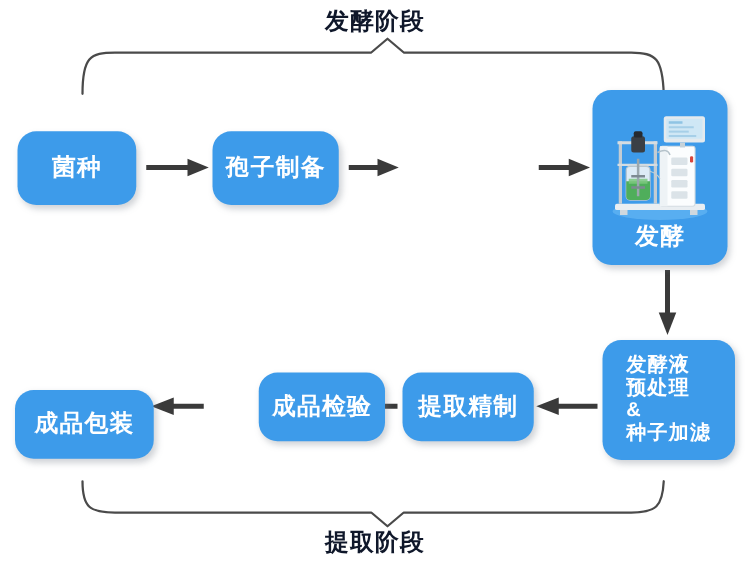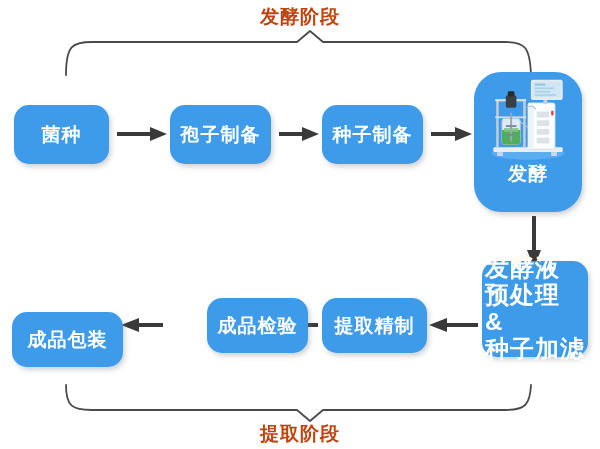--- a/index.html
+++ b/index.html
@@ -15,21 +15,21 @@
   }
   #canvas {
     position: relative;
     width: 600px;
     height: 449px;
   }
 
   
   .stage-label {
     position: absolute;
-    color: #c2410c;
+    color: #0f172a;
     font-size: 19px;
     font-weight: 700;
     letter-spacing: 1px;
     white-space: nowrap;
     text-align: center;
     width: 100%;
     left: 0;
   }
   #stage-top-label { top: 4px; }
   #stage-bottom-label { top: 421px; }
@@ -64,23 +64,23 @@
     line-height: 1.12;
     white-space: pre-line;
   }
 
   
   #node-strain      { left: 14px;  top: 105px; width: 95px;  height: 59px; }
   #node-spore       { left: 170px; top: 105px; width: 101px; height: 59px; }
   #node-seed        { left: 322px; top: 105px; width: 101px; height: 59px; }
   #node-ferment     { left: 474px; top: 72px;  width: 108px; height: 140px;
                       flex-direction: column; justify-content: flex-end;
-                      padding-bottom: 28px; border-radius: 27px; }
-  #node-pretreat    { left: 482px; top: 261px; width: 106px; height: 96px;
-                      font-size: 24px; }
+                      padding-bottom: 12px; }
+  #node-pretreat    { left: 482px; top: 272px; width: 106px; height: 96px;
+                      font-size: 16px; }
   #node-extract     { left: 322px; top: 298px; width: 105px; height: 55px; }
   #node-inspect     { left: 167px; top: 298px; width: 101px; height: 55px; margin-left: 40px; }
   #node-package     { left: 12px;  top: 312px; width: 111px; height: 55px; }
 
   
   .fermenter-art {
     width: 92px;
     height: 92px;
     margin-top: 2px;
     display: block;
@@ -142,23 +142,20 @@
   </svg>
 
   <div id="node-strain" class="node">
     <span class="node-text">菌种</span>
   </div>
 
   <div id="node-spore" class="node">
     <span class="node-text">孢子制备</span>
   </div>
 
-  <div id="node-seed" class="node">
-    <span class="node-text">种子制备</span>
-  </div>
 
   <div id="node-ferment" class="node">
     <svg class="fermenter-art" viewBox="0 0 92 92">
 
       <ellipse cx="46" cy="82" rx="38" ry="7" fill="#6fbdf5" opacity="0.55"></ellipse>
 
       <rect x="10" y="76" width="72" height="5" rx="1.5" fill="#e9eef2"></rect>
       <rect x="14" y="81" width="6" height="4" fill="#cfd8de"></rect>
       <rect x="70" y="81" width="6" height="4" fill="#cfd8de"></rect>
 

